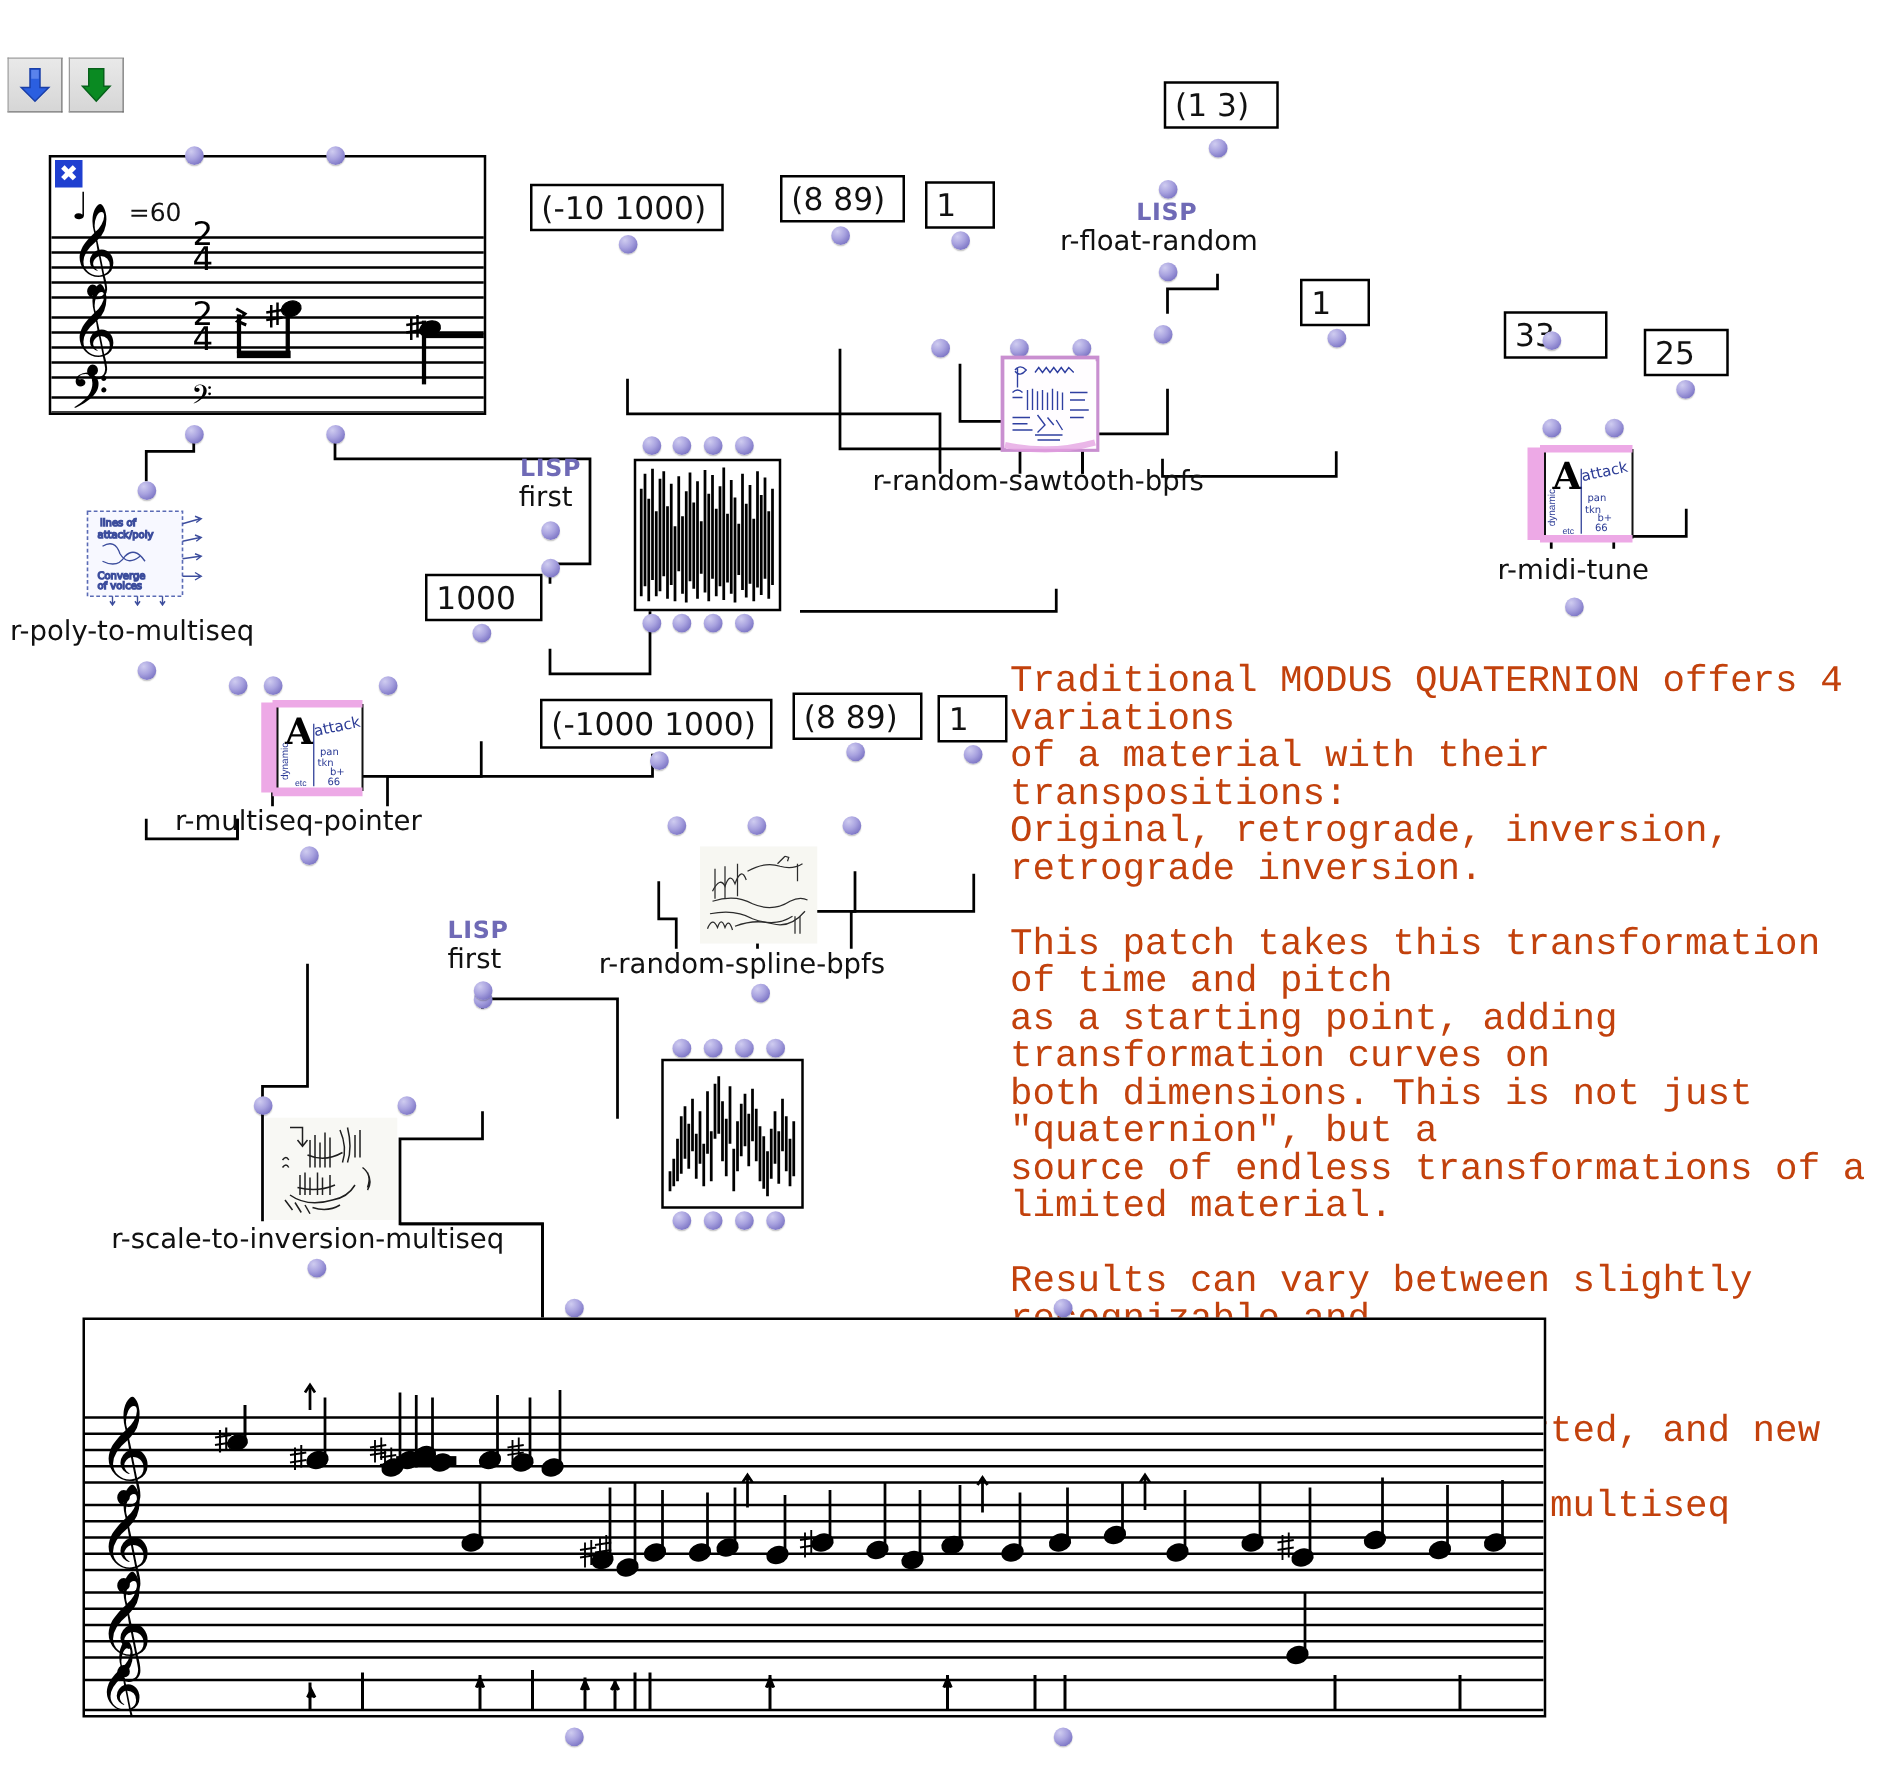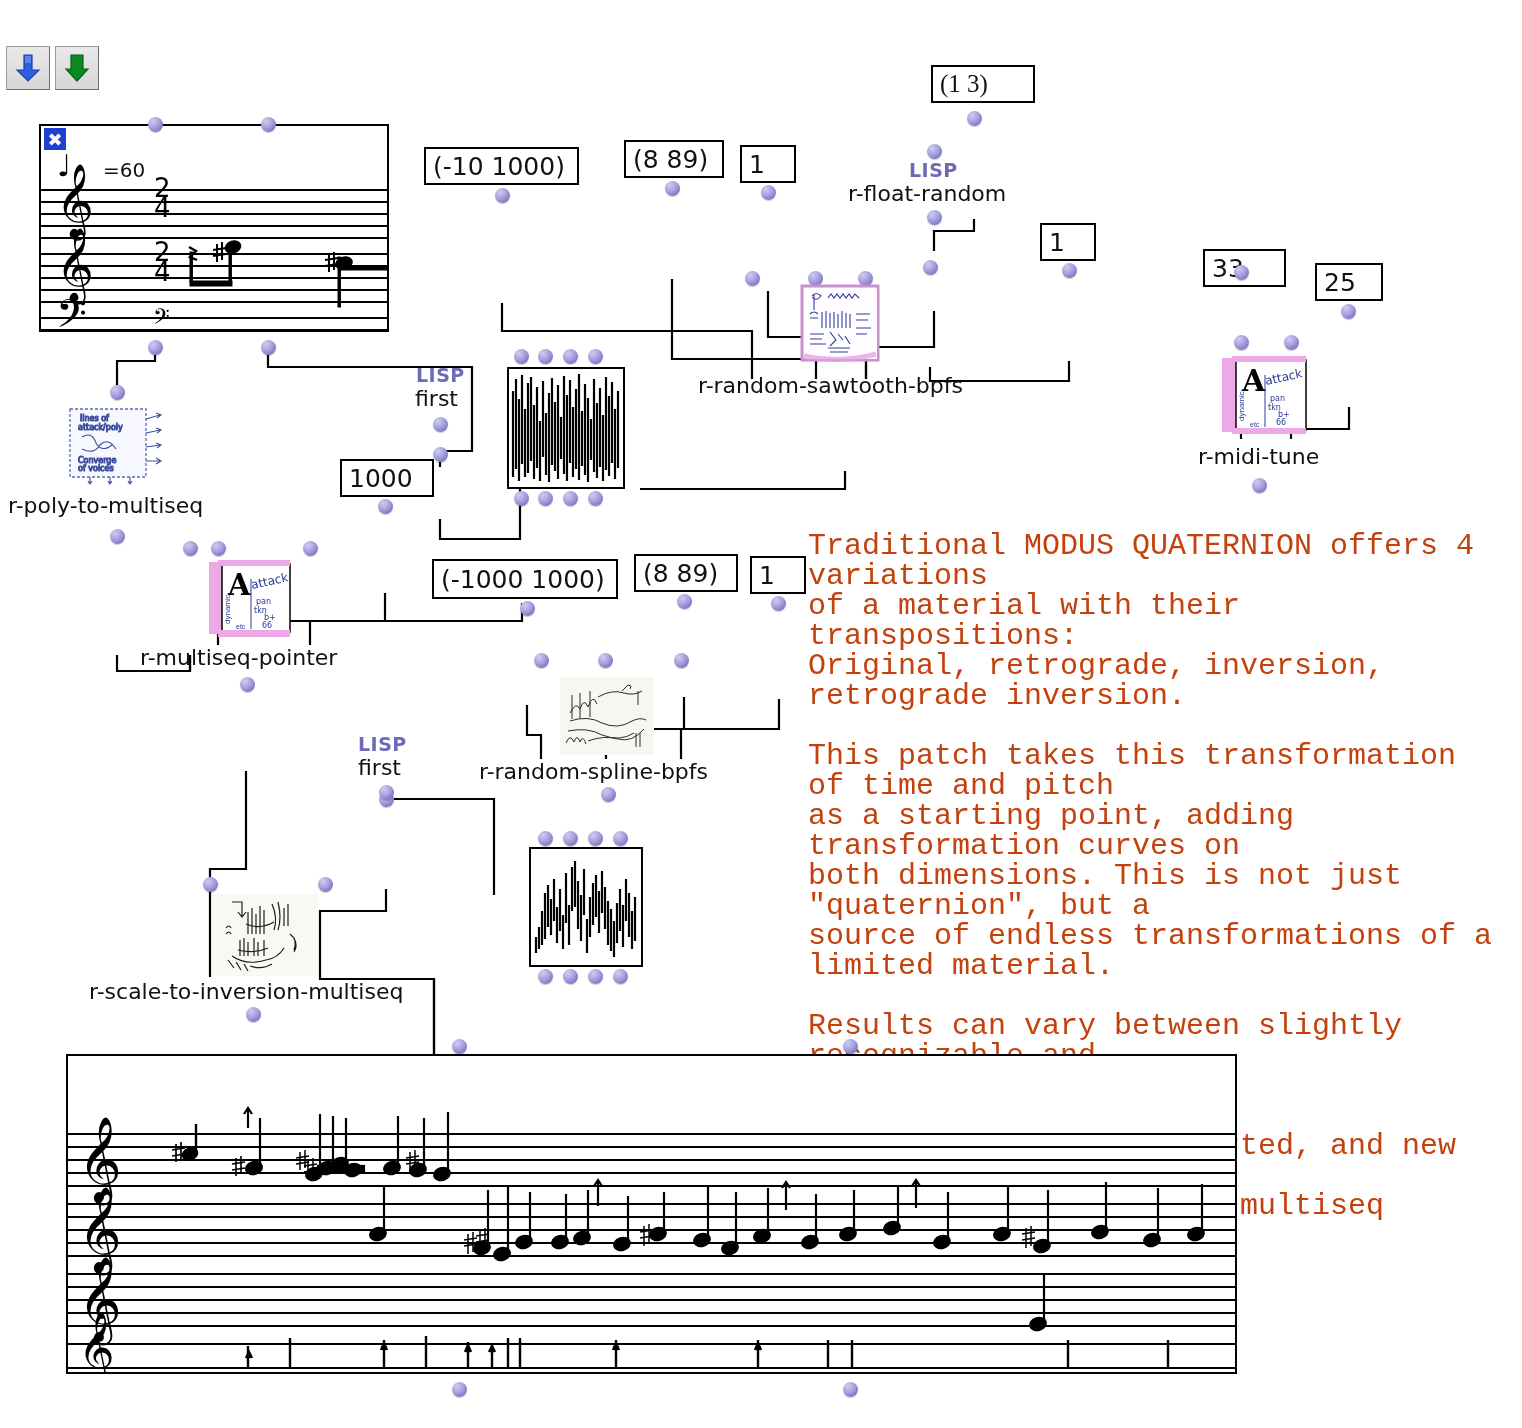--- a/index.html
+++ b/index.html
@@ -248,21 +248,21 @@
 
     <div class="numbox" style="left:424px; top:48px; width:155px; height:38px;">(-10 1000)</div>
     <div class="port" style="left:495px; top:89px;"></div>
 
     <div class="numbox" style="left:624px; top:41px; width:100px; height:38px;">(8 89)</div>
     <div class="port" style="left:665px; top:82px;"></div>
 
     <div class="numbox" style="left:740px; top:46px; width:56px; height:38px;">1</div>
     <div class="port" style="left:761px; top:86px;"></div>
 
-    <div class="numbox" style="left:931px; top:-34px; width:104px; height:38px;font-family:Liberation Serif, serif;">(1 3)</div>
+    <div class="numbox" style="left:931px; top:-34px; width:92px; height:38px;">(1 3)</div>
     <div class="port" style="left:967px; top:12px;"></div>
 
     <div class="port" style="left:927px; top:45px;"></div>
     <div class="lisp-tag" style="left:909px; top:60px;">LISP</div>
     <div class="label" style="left:848px; top:82px;">r-float-random</div>
     <div class="port" style="left:927px; top:111px;"></div>
 
     <div class="numbox" style="left:1040px; top:124px; width:56px; height:38px;">1</div>
     <div class="port" style="left:1062px; top:164px;"></div>
 

